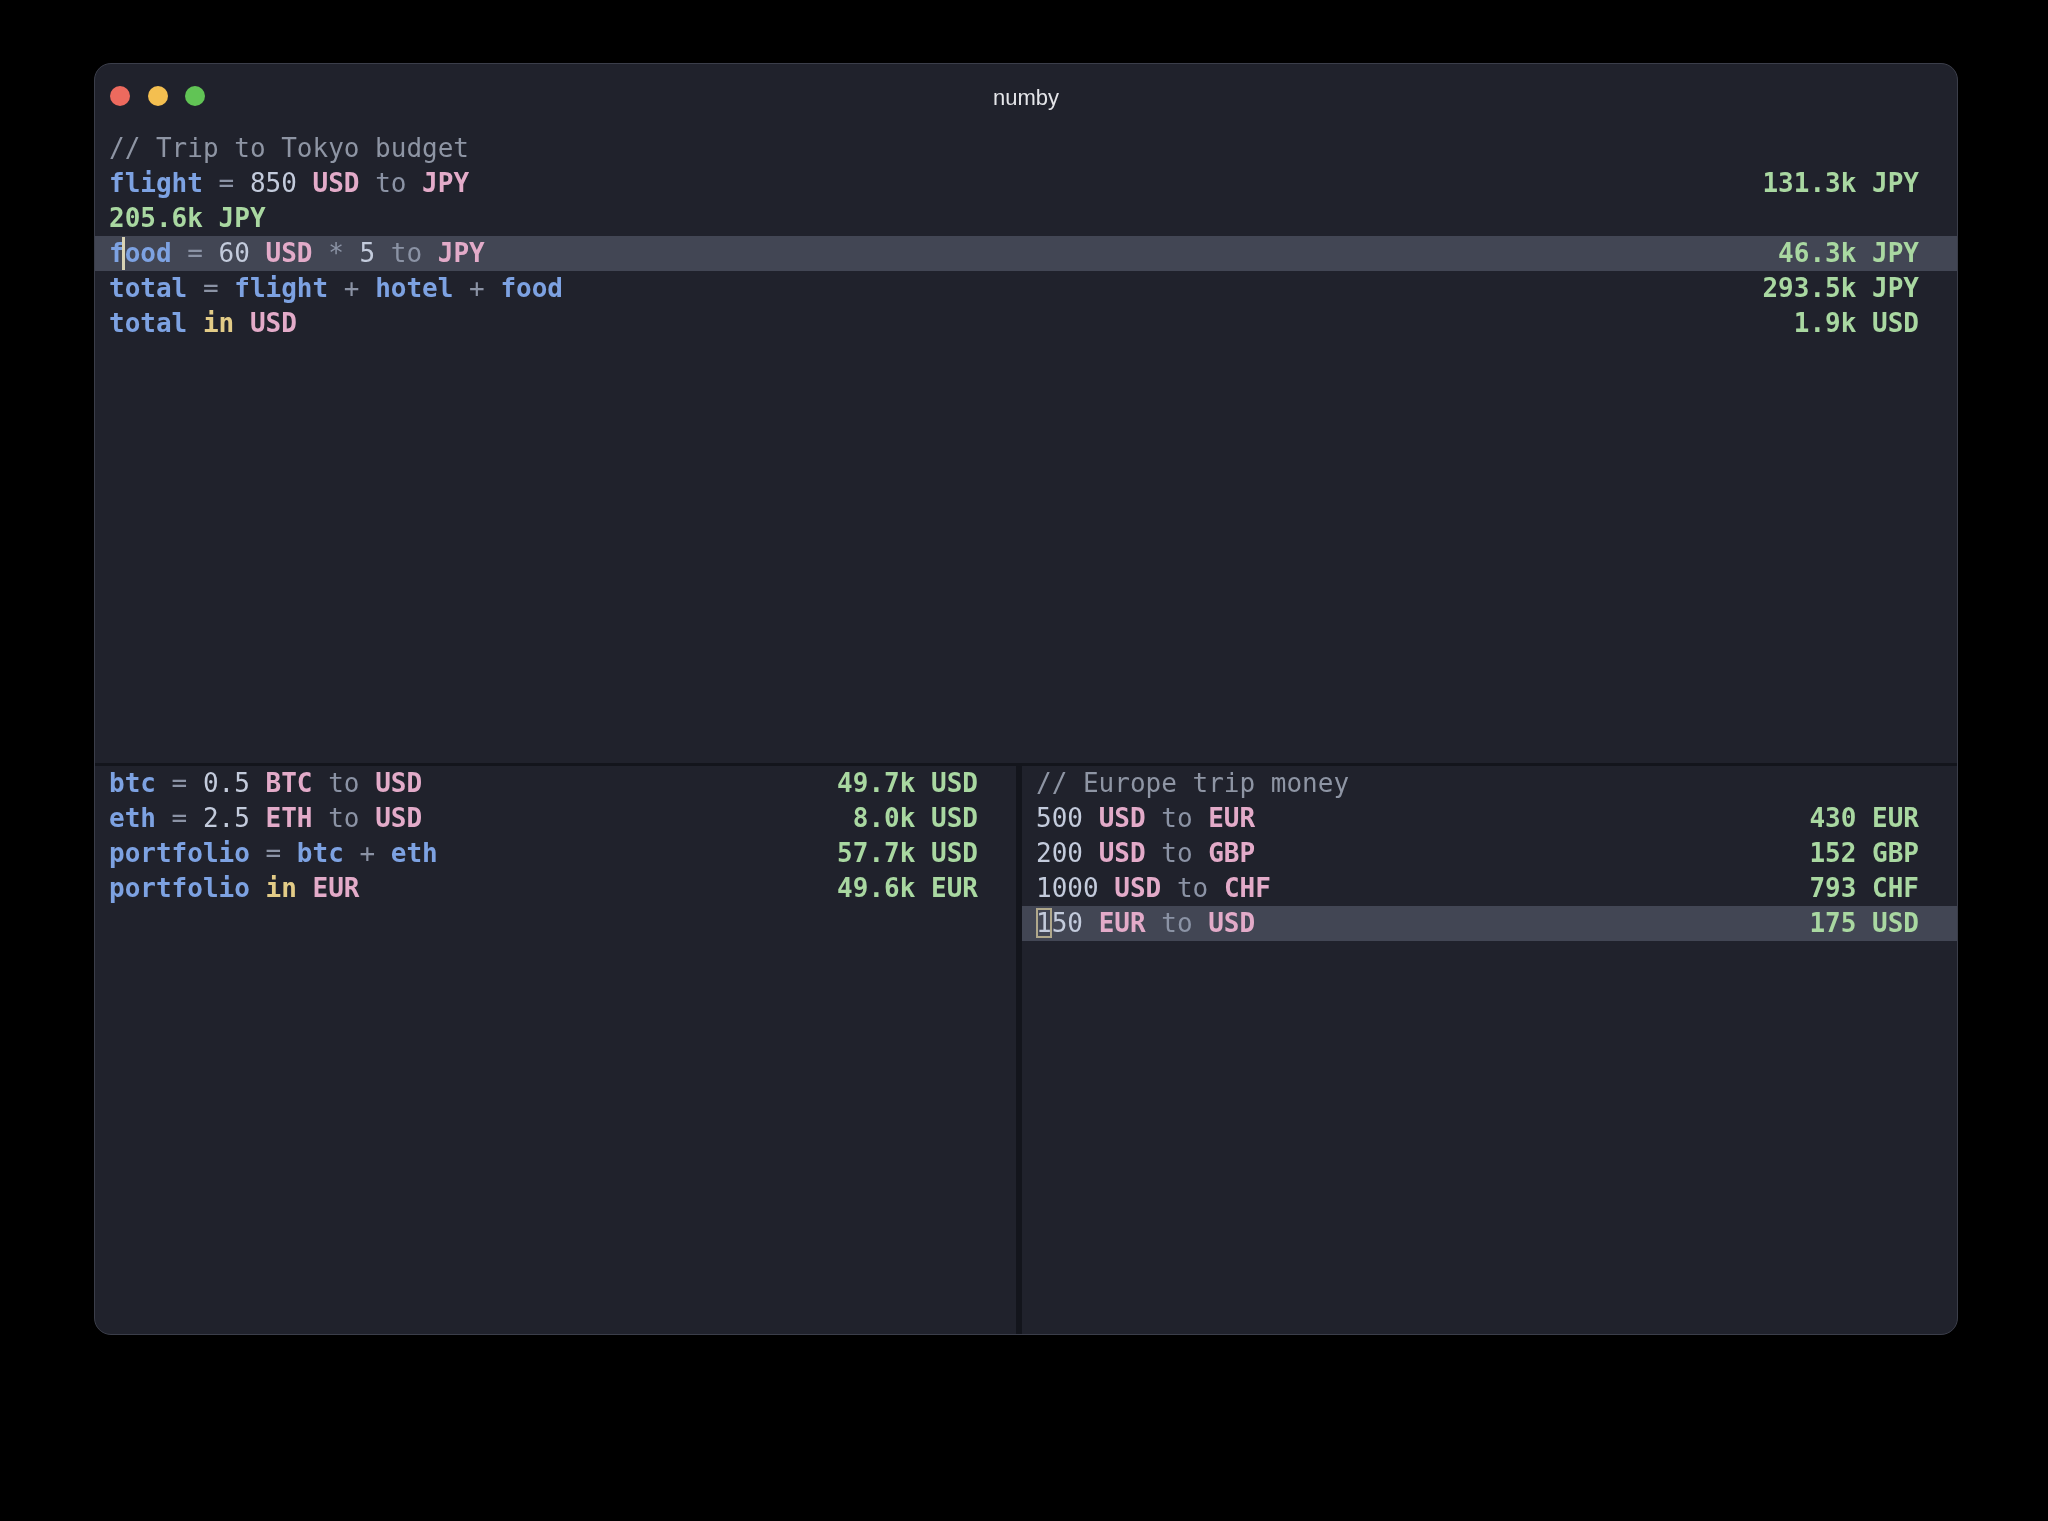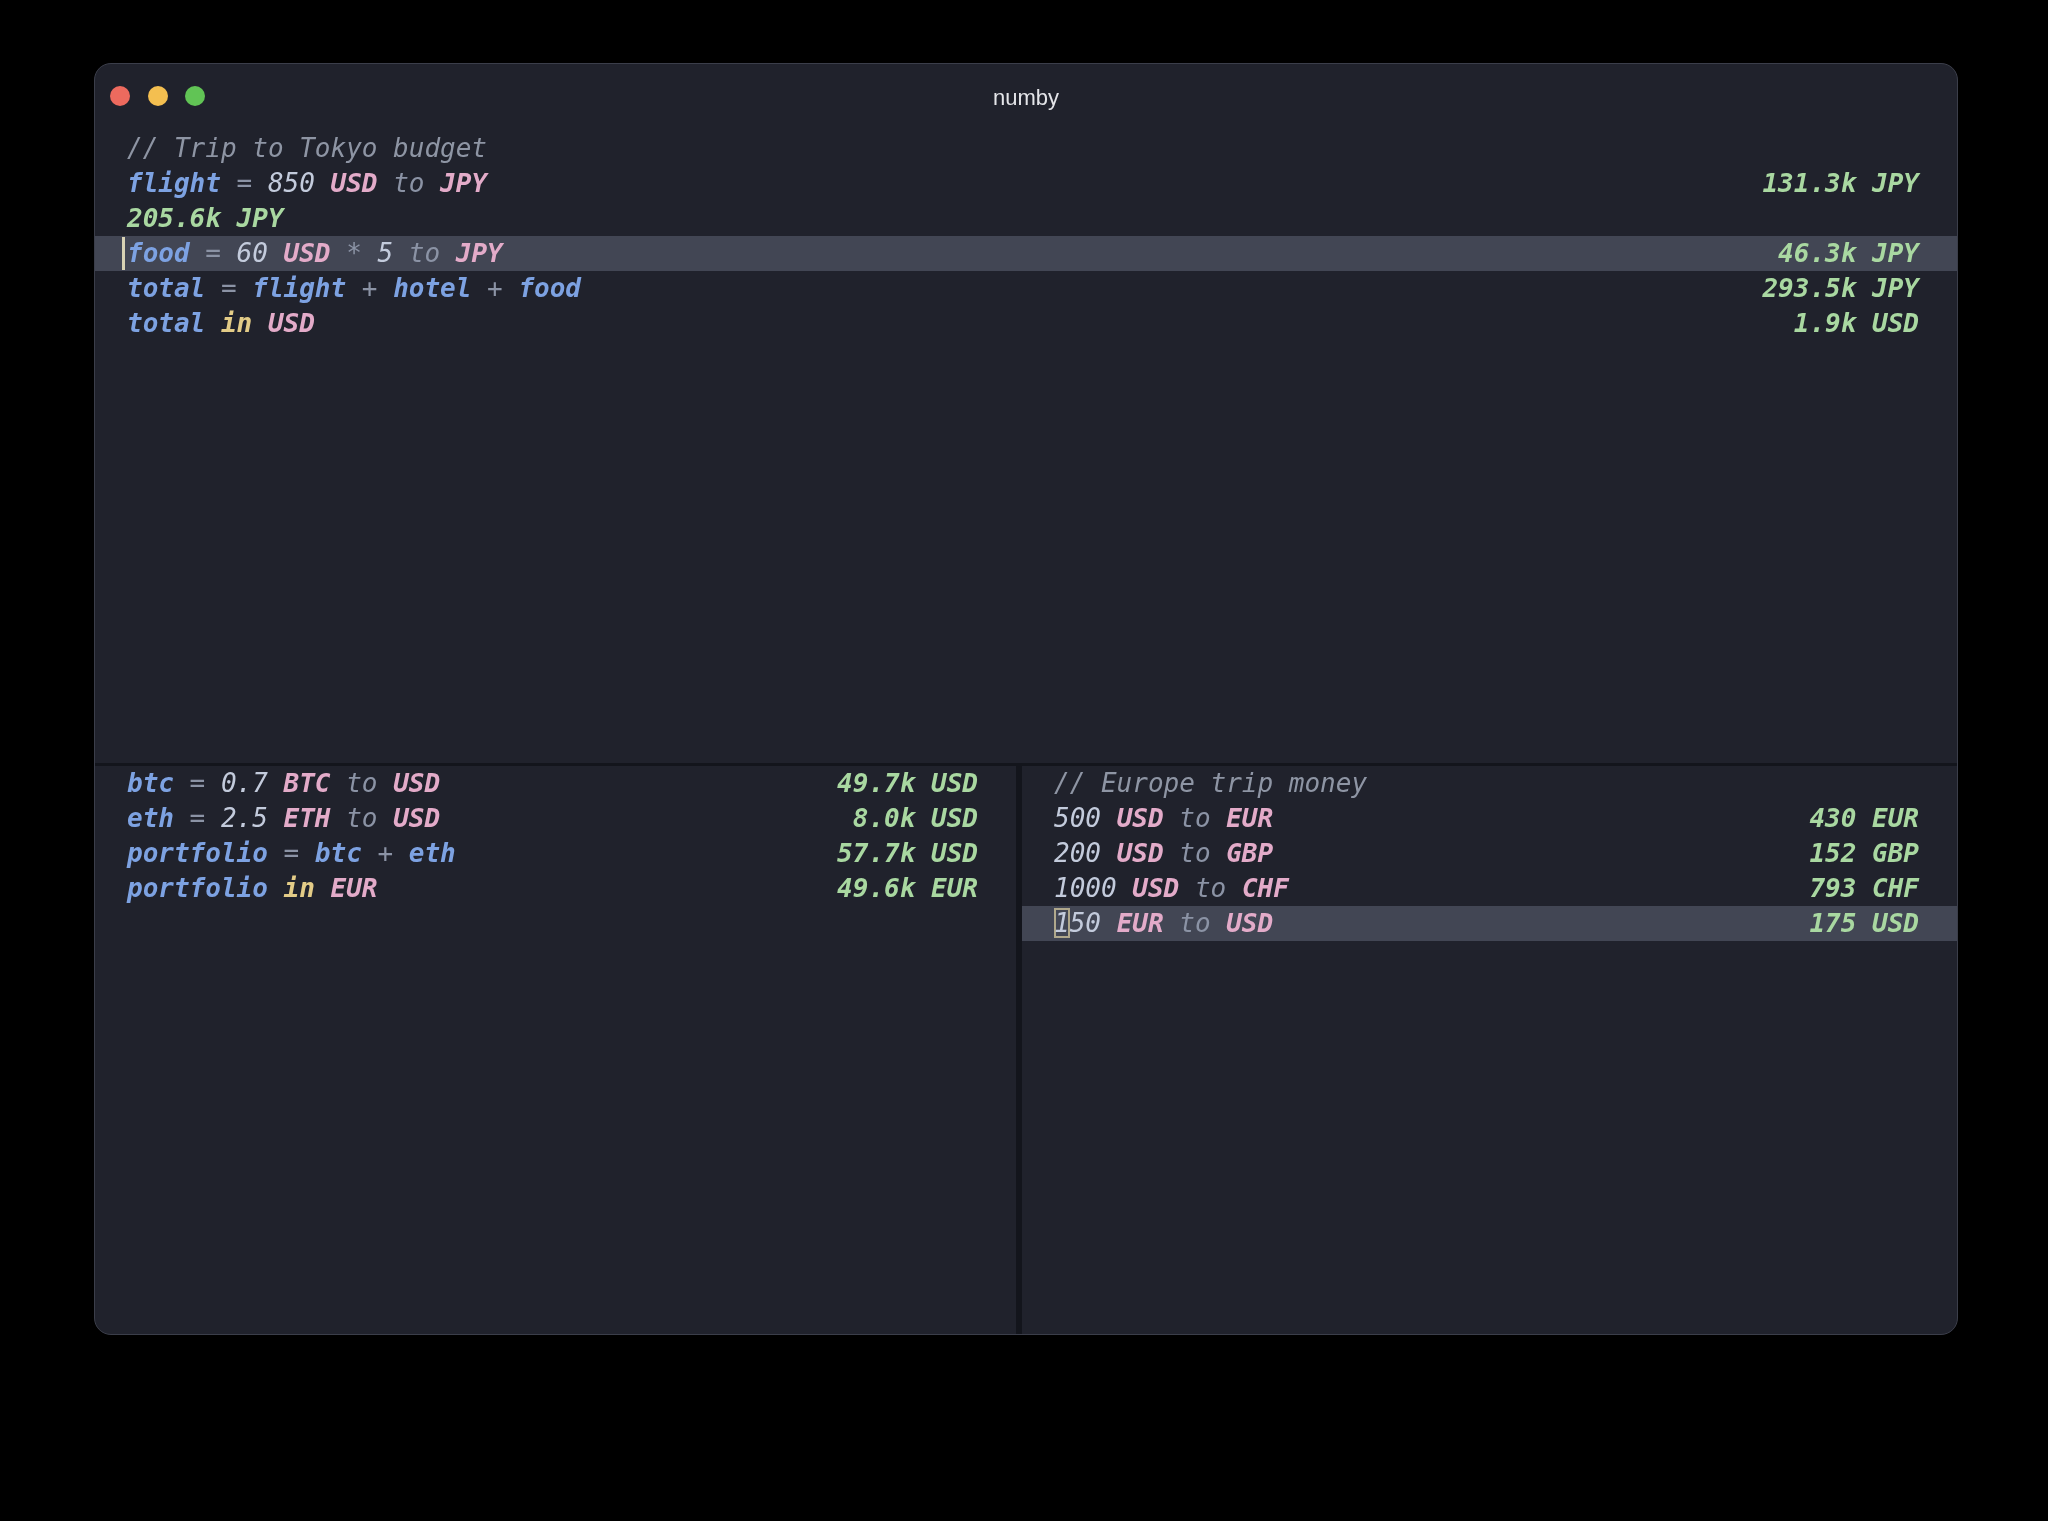--- a/index.html
+++ b/index.html
@@ -60,25 +60,24 @@
   .divider { position: absolute; background: var(--divider); }
   .divider-h { left: 0; right: 0; top: 699px; height: 3px; }
   .divider-v { left: 921px; width: 6px; top: 702px; bottom: 0; }
 
   .row {
     position: relative;
     display: flex;
     justify-content: space-between;
     align-items: flex-end;
     height: 35px;
-    padding: 0 38px 0 32px;
+    padding: 0 38px 0 14px;
     font-size: 26px;
     line-height: 35px;
     white-space: pre;
-    font-style: italic;
   }
   .row.highlighted { background: var(--bg-highlight); }
 
   .expr { white-space: pre; }
   .result {
     color: var(--result);
     font-weight: bold;
     white-space: pre;
   }
 
@@ -116,21 +115,21 @@
       <div class="row"><span class="expr"><span class="tok-var">flight</span><span class="tok-op"> = </span><span class="tok-num">850</span><span class="tok-op"> </span><span class="tok-cur">USD</span><span class="tok-op"> to </span><span class="tok-cur">JPY</span></span><span class="result">131.3k JPY</span></div>
       <div class="row"><span class="result">205.6k JPY</span></div>
       <div class="row highlighted"><span class="cursor-bar"></span><span class="expr"><span class="tok-var">food</span><span class="tok-op"> = </span><span class="tok-num">60</span><span class="tok-op"> </span><span class="tok-cur">USD</span><span class="tok-op"> * </span><span class="tok-num">5</span><span class="tok-op"> to </span><span class="tok-cur">JPY</span></span><span class="result">46.3k JPY</span></div>
       <div class="row"><span class="expr"><span class="tok-var">total</span><span class="tok-op"> = </span><span class="tok-var">flight</span><span class="tok-op"> + </span><span class="tok-var">hotel</span><span class="tok-op"> + </span><span class="tok-var">food</span></span><span class="result">293.5k JPY</span></div>
       <div class="row"><span class="expr"><span class="tok-var">total</span><span class="tok-op"> </span><span class="tok-kw">in</span><span class="tok-op"> </span><span class="tok-cur">USD</span></span><span class="result">1.9k USD</span></div>
     </div>
 
   <div class="divider divider-h"></div>
 
   <div class="pane pane-bl">
-      <div class="row"><span class="expr"><span class="tok-var">btc</span><span class="tok-op"> = </span><span class="tok-num">0.7</span><span class="tok-op"> </span><span class="tok-cur">BTC</span><span class="tok-op"> to </span><span class="tok-cur">USD</span></span><span class="result">49.7k USD</span></div>
+      <div class="row"><span class="expr"><span class="tok-var">btc</span><span class="tok-op"> = </span><span class="tok-num">0.5</span><span class="tok-op"> </span><span class="tok-cur">BTC</span><span class="tok-op"> to </span><span class="tok-cur">USD</span></span><span class="result">49.7k USD</span></div>
       <div class="row"><span class="expr"><span class="tok-var">eth</span><span class="tok-op"> = </span><span class="tok-num">2.5</span><span class="tok-op"> </span><span class="tok-cur">ETH</span><span class="tok-op"> to </span><span class="tok-cur">USD</span></span><span class="result">8.0k USD</span></div>
       <div class="row"><span class="expr"><span class="tok-var">portfolio</span><span class="tok-op"> = </span><span class="tok-var">btc</span><span class="tok-op"> + </span><span class="tok-var">eth</span></span><span class="result">57.7k USD</span></div>
       <div class="row"><span class="expr"><span class="tok-var">portfolio</span><span class="tok-op"> </span><span class="tok-kw">in</span><span class="tok-op"> </span><span class="tok-cur">EUR</span></span><span class="result">49.6k EUR</span></div>
     </div>
 
   <div class="divider divider-v"></div>
 
   <div class="pane pane-br">
       <div class="row"><span class="expr"><span class="tok-comment">// Europe trip money</span></span></div>
       <div class="row"><span class="expr"><span class="tok-num">500</span><span class="tok-op"> </span><span class="tok-cur">USD</span><span class="tok-op"> to </span><span class="tok-cur">EUR</span></span><span class="result">430 EUR</span></div>

